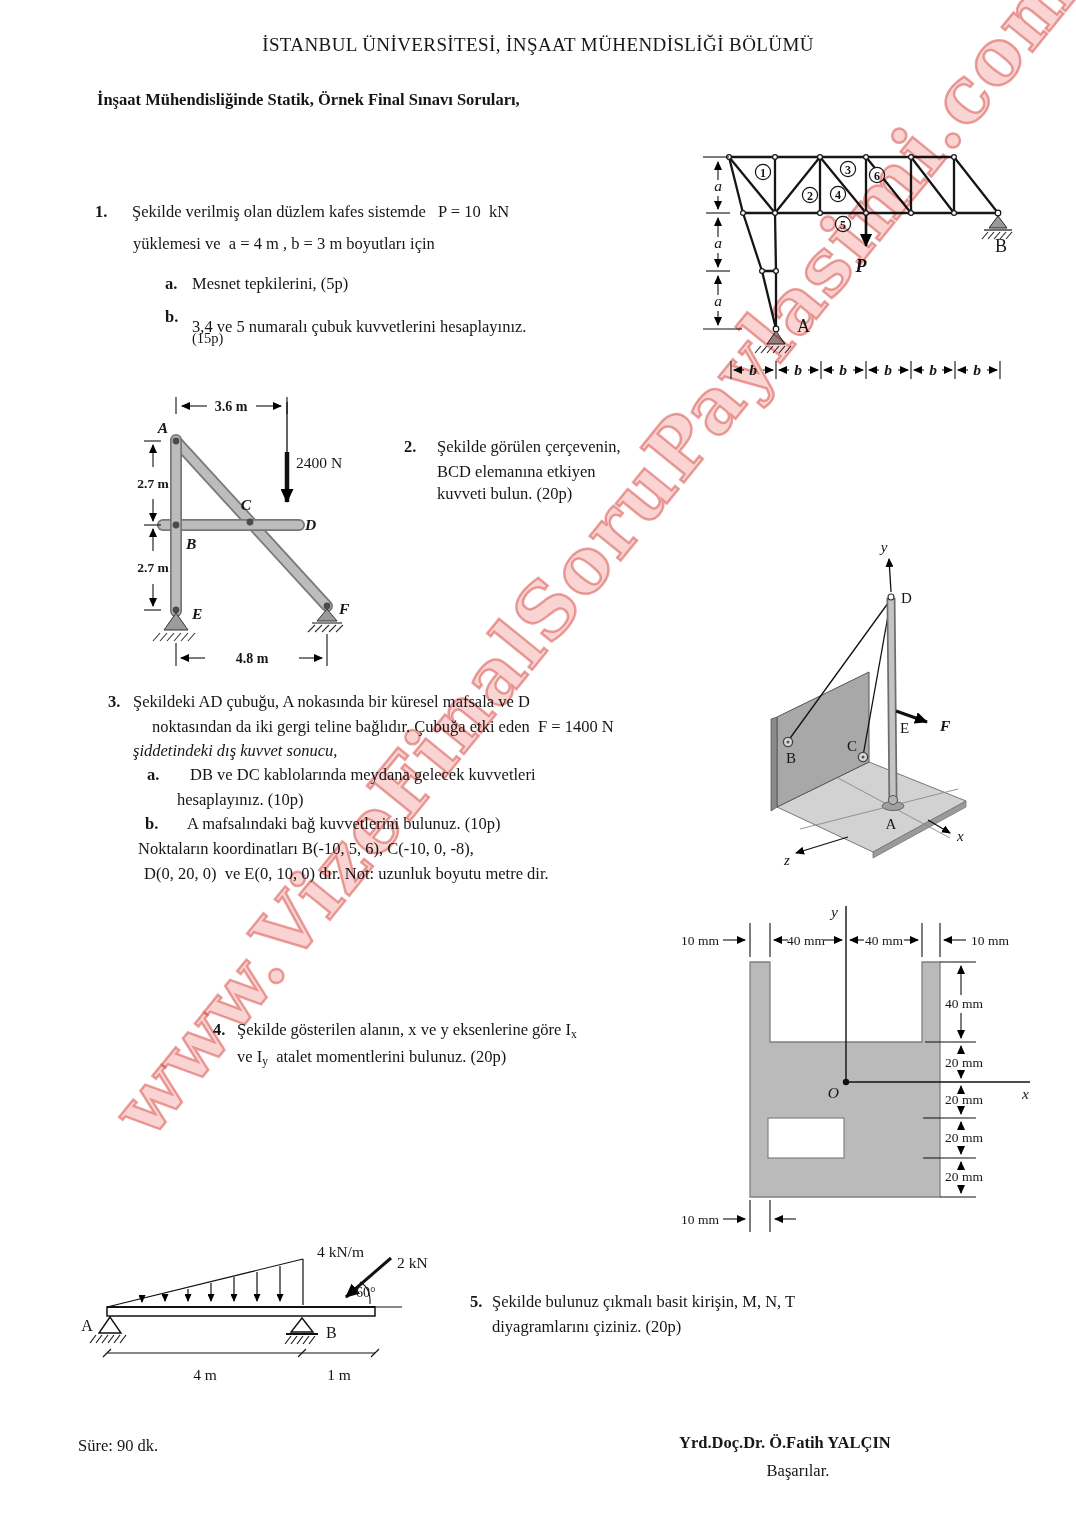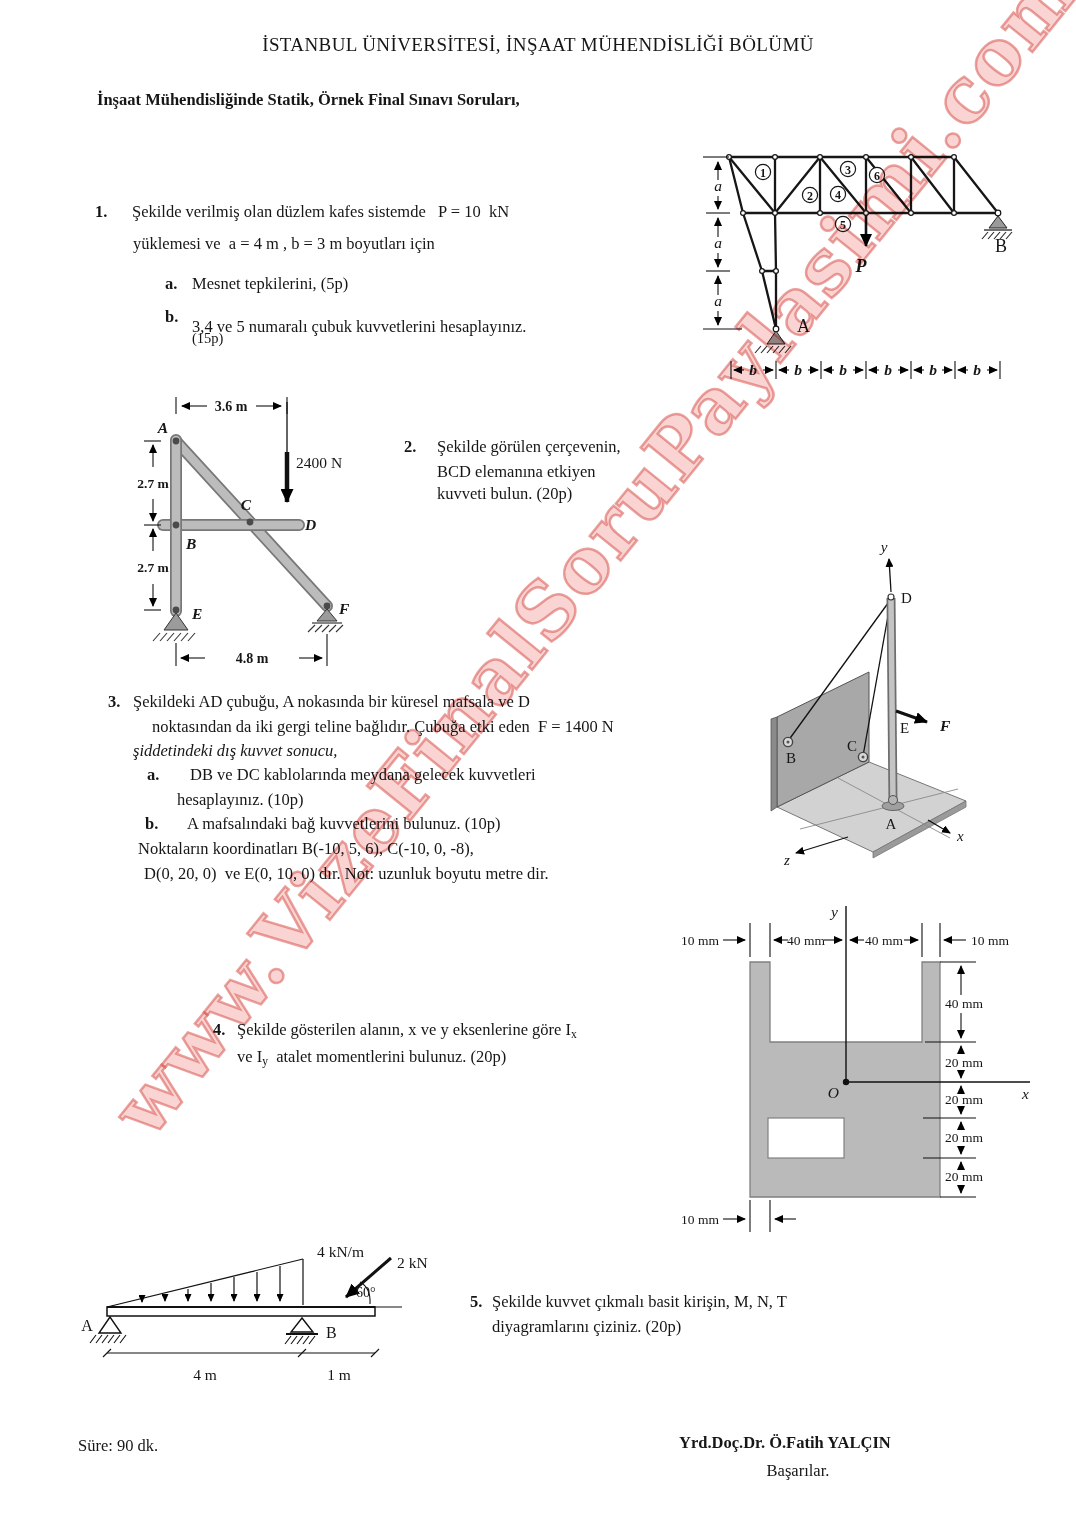--- a/index.html
+++ b/index.html
@@ -396,21 +396,21 @@
     <g stroke="#111" stroke-width="1.1">
       <line x1="750" y1="1200" x2="750" y2="1232"></line>
         <line x1="770" y1="1200" x2="770" y2="1232"></line>
       <line x1="723" y1="1219" x2="745" y2="1219" marker-end="url(#sc-s)"></line>
       <line x1="796" y1="1219" x2="775" y2="1219" marker-end="url(#sc-s)"></line>
     </g>
     <text x="719" y="1224" font-size="13.5" text-anchor="end">10 mm</text>
   </svg>
 
   <div class="t b" style="left:470px;top:1292px;">5.</div>
-  <div class="t" style="left:492px;top:1292px;">Şekilde kuvvet çıkmalı basit kirişin, M, N, T</div>
+  <div class="t" style="left:492px;top:1292px;">Şekilde bulunuz çıkmalı basit kirişin, M, N, T</div>
   <div class="t" style="left:492px;top:1317px;">diyagramlarını çiziniz. (20p)</div>
 
   <svg style="left:60px;top:1210px;" width="400" height="185" viewBox="60 1210 400 185">
     <defs>
       <marker id="bm-s" markerUnits="userSpaceOnUse" markerWidth="8" markerHeight="7" refX="7" refY="3.5" orient="auto">
           <path d="M0,0 L8,3.5 L0,7 Z"></path>
         </marker>
       <marker id="bm-b" markerUnits="userSpaceOnUse" markerWidth="14" markerHeight="13" refX="13" refY="6.5" orient="auto">
           <path d="M0,0 L14,6.5 L0,13 Z"></path>
         </marker>

